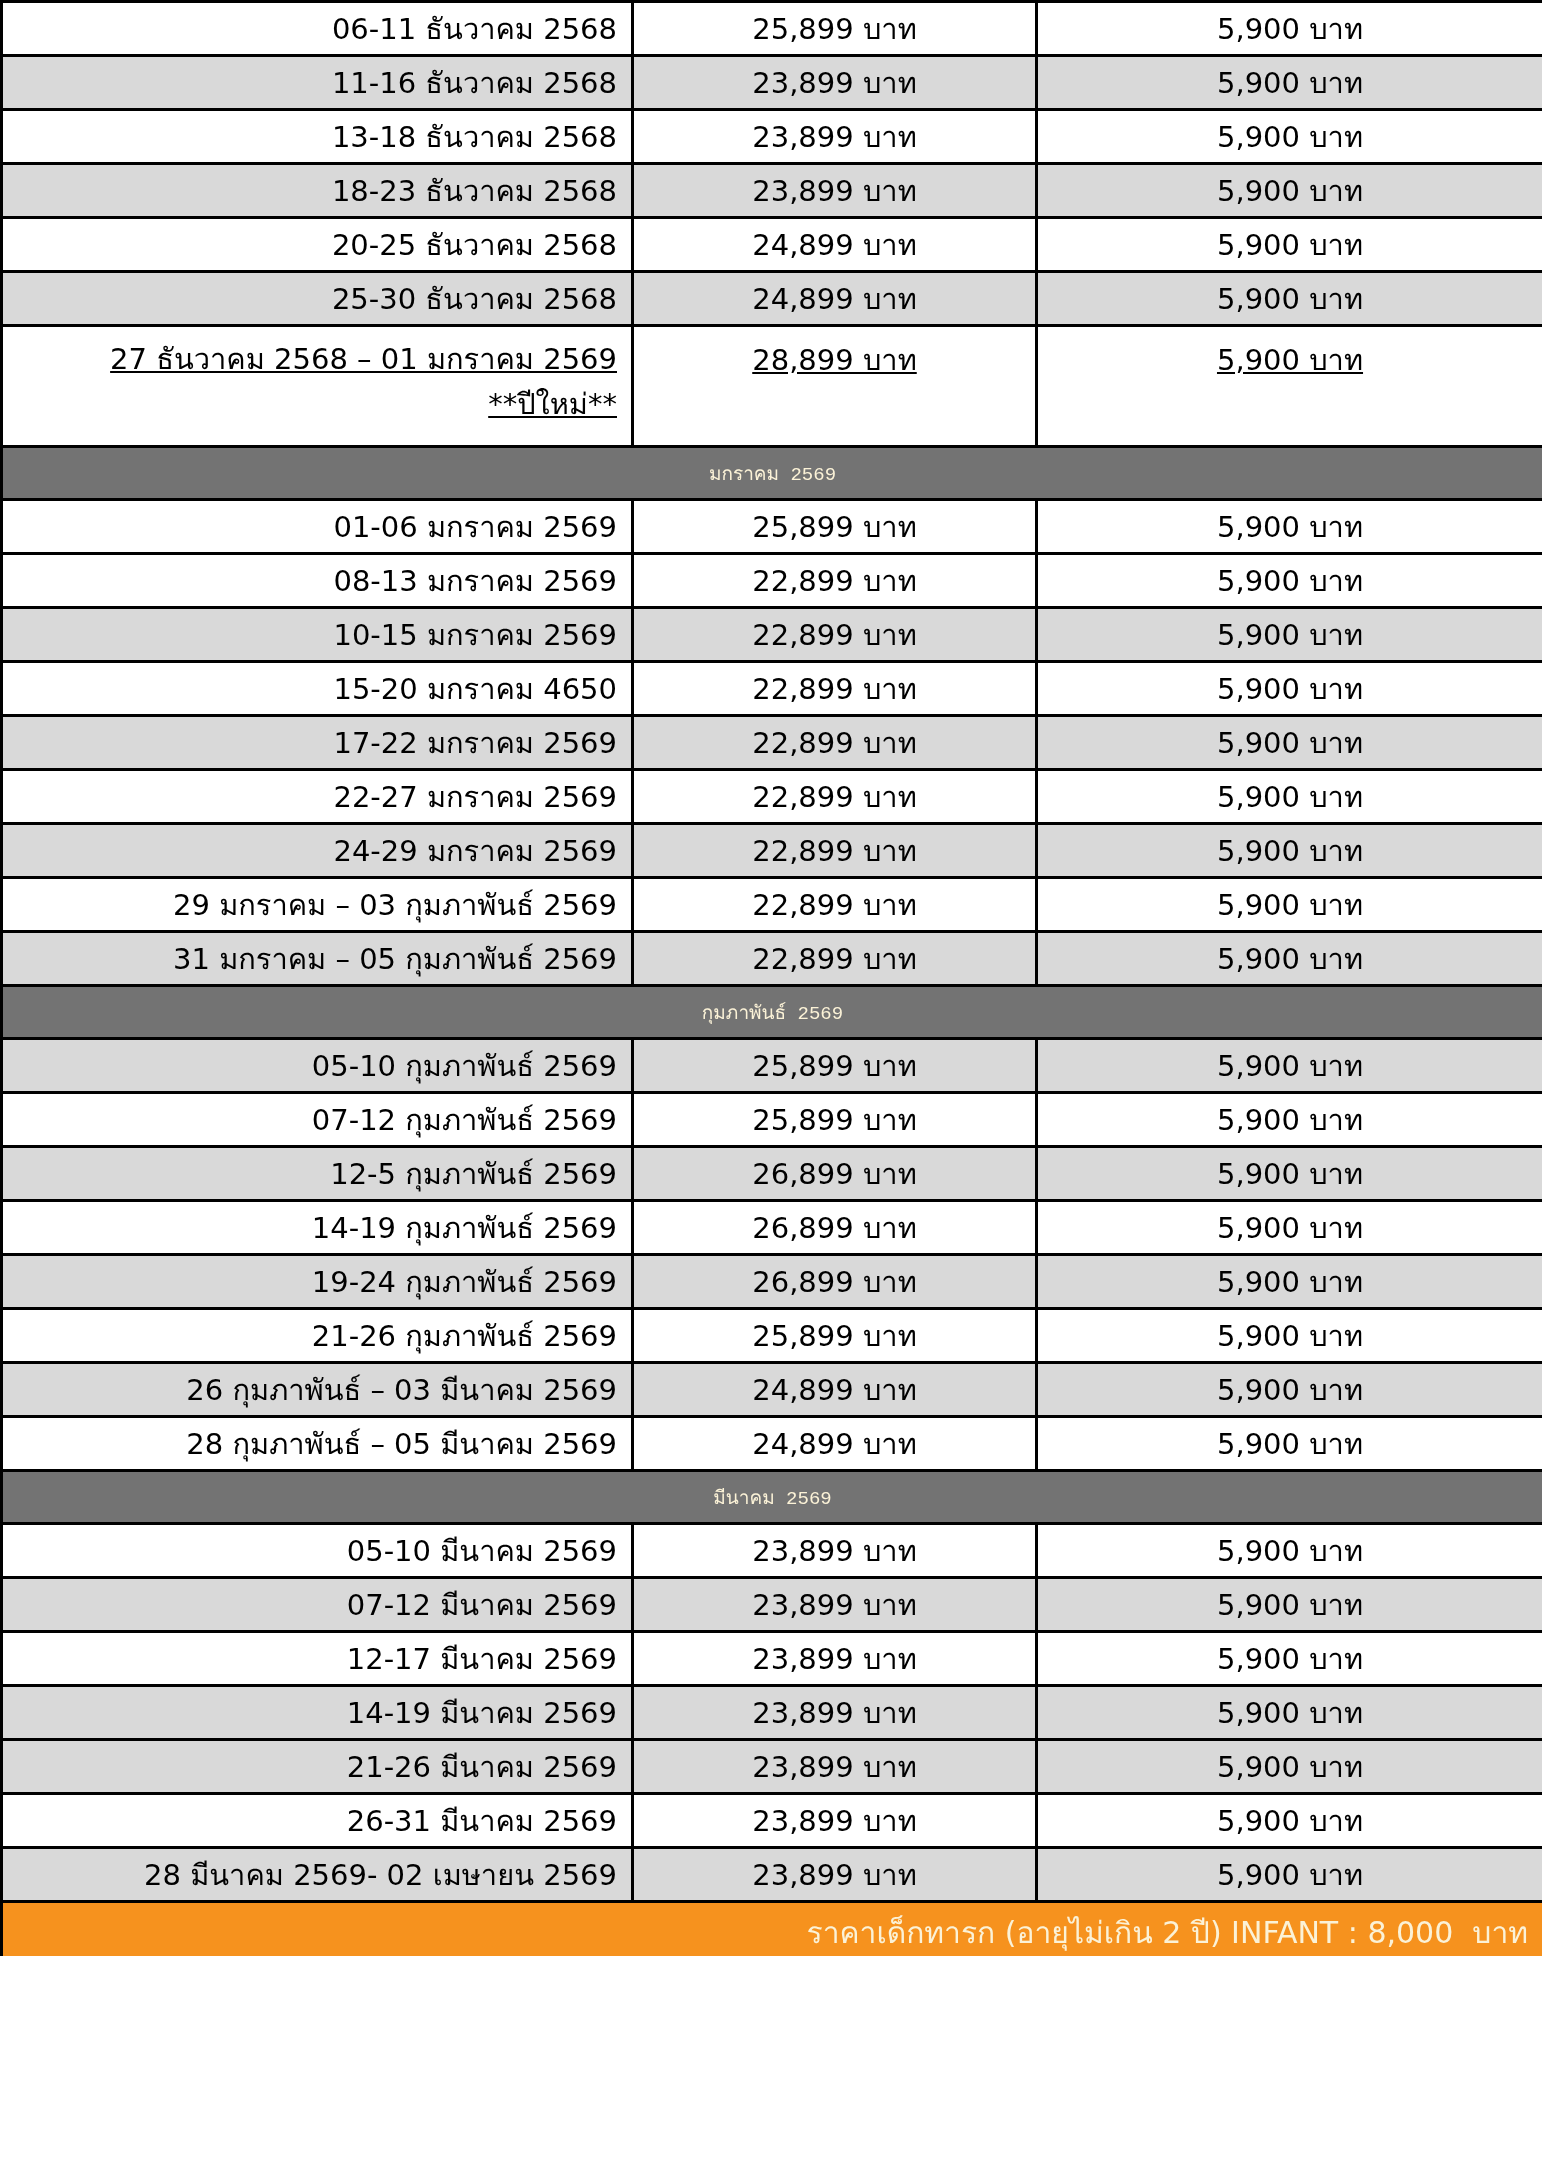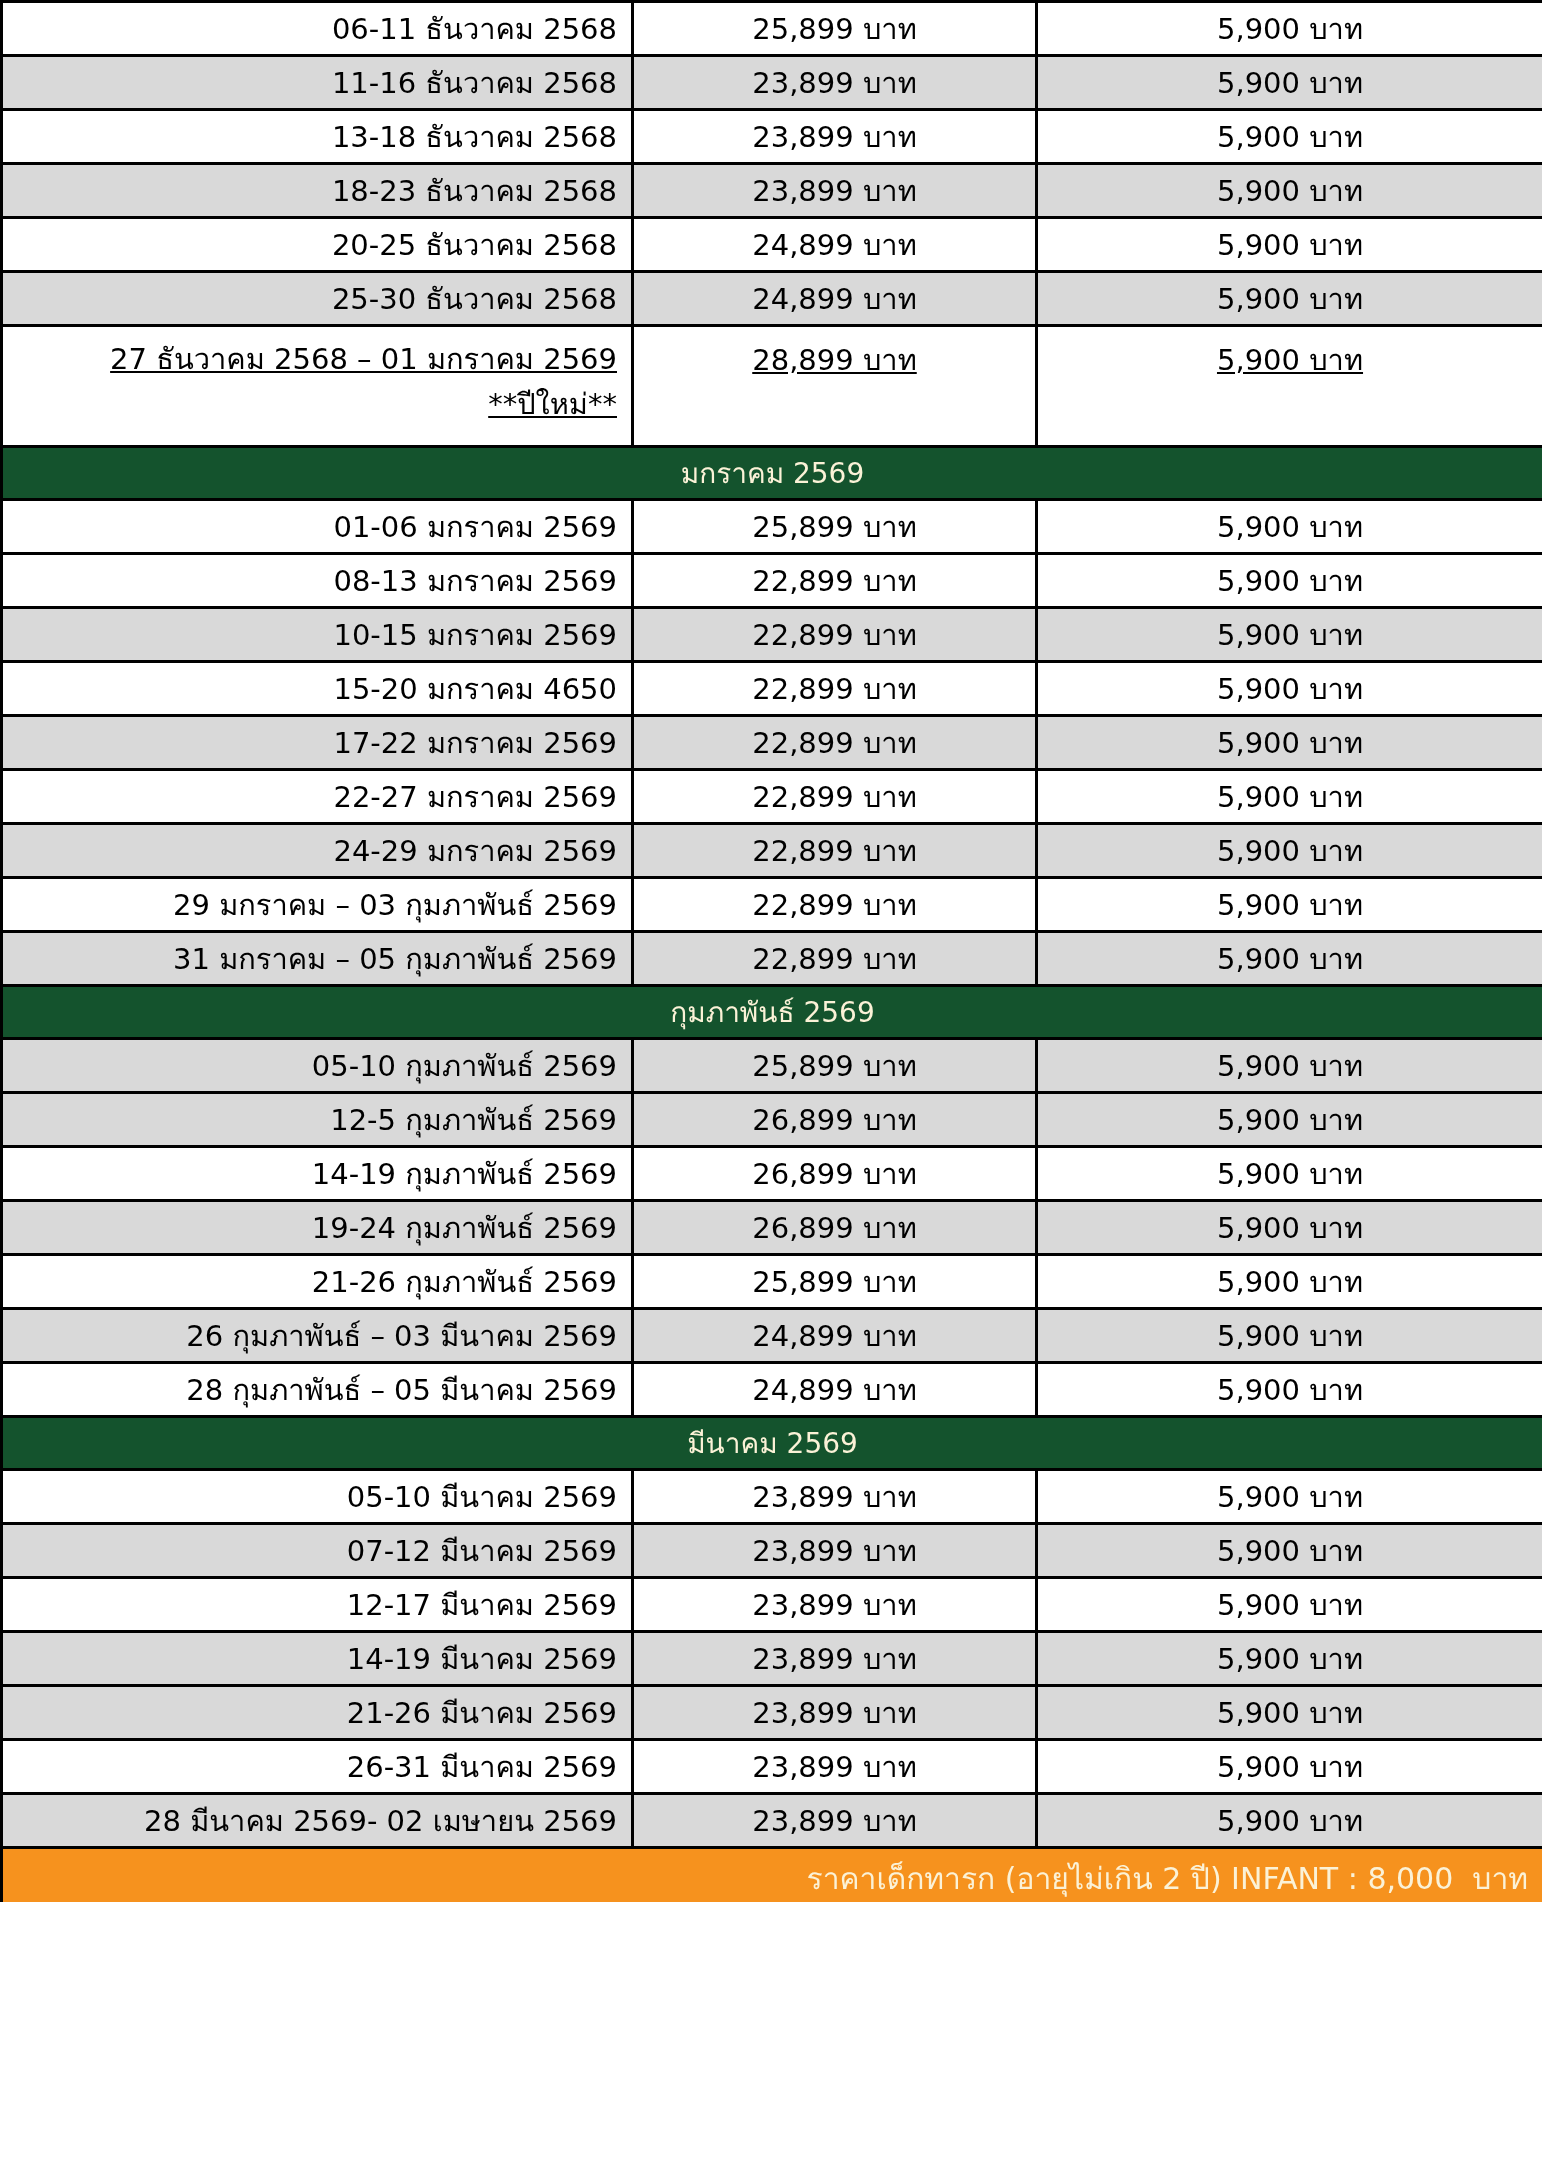--- a/index.html
+++ b/index.html
@@ -23,26 +23,27 @@
     padding: 0 14px;
     overflow: hidden;
   }
   tr.data-row td { height: 51px; vertical-align: middle; }
   tr.data-row td.dates { text-align: right; }
   tr.data-row td.price, tr.data-row td.infant { text-align: center; }
   tr.data-row.gray td { background: #D9D9D9; }
   tr.data-row.tall td { height: 108px; vertical-align: top; padding-top: 10px; text-decoration: underline; }
   tr.data-row.tall td.dates div { line-height: 1.55; }
   tr.month-header td {
-    background: #14532d;
+    background: #737373;
     color: #FBF2D7;
     text-align: center;
     height: 50px;
     vertical-align: middle;
-    font-size: 28px;
+    font-size: 19px;
+    font-family: Liberation Mono, monospace;
   }
   tr.footer-row td {
     background: #F6921E;
     color: #FBF2D7;
     text-align: right;
     font-size: 30px;
     height: 44px;
     vertical-align: top;
     padding-top: 6px;
     border-bottom: none;
@@ -178,20 +179,27 @@
       <tr class="month-header">
         <td colspan="3">กุมภาพันธ์ 2569</td>
       </tr>
       <tr class="data-row gray">
         <td class="dates">
           <div>05-10 กุมภาพันธ์ 2569</div>
         </td>
         <td class="price">25,899 บาท</td>
         <td class="infant">5,900 บาท</td>
       </tr>
+      <tr class="data-row">
+        <td class="dates">
+          <div>07-12 กุมภาพันธ์ 2569</div>
+        </td>
+        <td class="price">25,899 บาท</td>
+        <td class="infant">5,900 บาท</td>
+      </tr>
       <tr class="data-row gray">
         <td class="dates">
           <div>12-5 กุมภาพันธ์ 2569</div>
         </td>
         <td class="price">26,899 บาท</td>
         <td class="infant">5,900 บาท</td>
       </tr>
       <tr class="data-row">
         <td class="dates">
           <div>14-19 กุมภาพันธ์ 2569</div>

